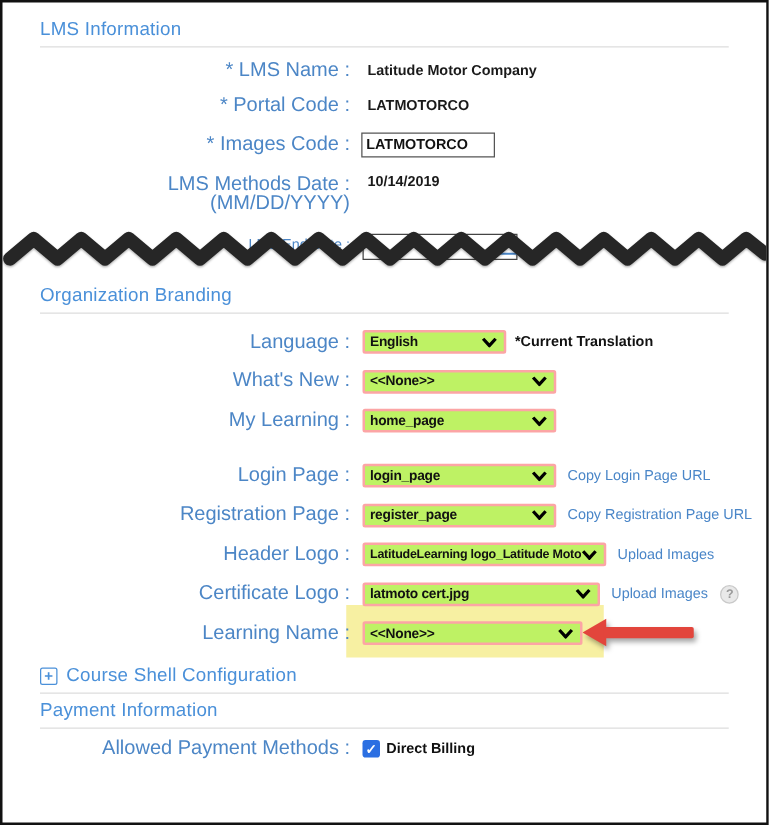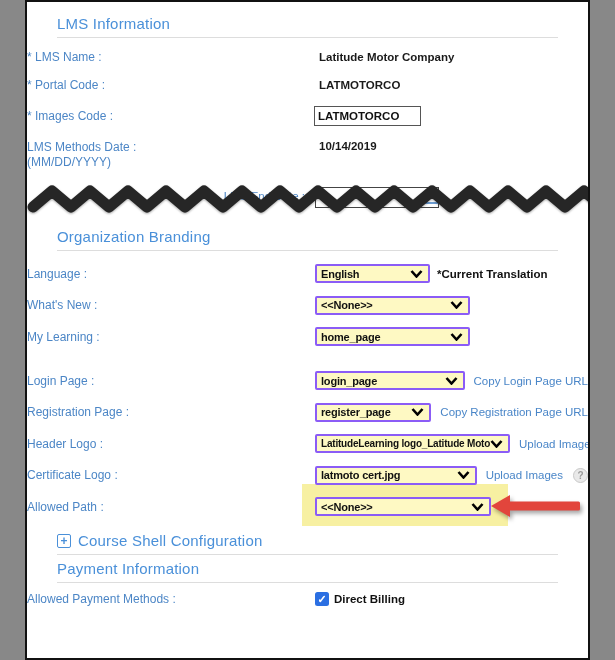--- a/index.html
+++ b/index.html
@@ -1,43 +1,43 @@
 <!DOCTYPE html>
 <html><head>
 <meta charset="utf-8">
 <style>
   * { box-sizing: border-box; margin: 0; padding: 0; }
   html,body { background:#888; }
   body { font-family: "Liberation Sans", sans-serif; }
   .page {
-    position: relative; width: 565px; height: 660px; margin: 0 auto;
+    position: relative; width: 615px; height: 660px; margin: 0 auto;
     background: #fff; border: 2px solid #111; overflow: hidden;
     padding-top: 13px;
   }
   .section-head {
     margin: 0 30px; padding-bottom: 5px; border-bottom: 1px solid #ddd;
     font-size: 15px; font-weight: 400; color: #4a90d9; letter-spacing: .2px;
     display: flex; align-items: center;
   }
   .rows { margin-top: 12px; }
   .row { display: flex; align-items: center; margin-bottom: 14px; position: relative; }
   .ob-row { margin-bottom: 12.5px; }
   .lbl {
-    width: 278px; color: #4c86c6; font-size: 12px;
+    width: 278px; text-align: right; color: #4c86c6; font-size: 16px;
     flex: 0 0 278px; line-height: 14px;
   }
   .val { margin-left: 14px; font-size: 11.5px; font-weight: 700; color: #1a1a1a; text-align: center; }
   .inp {
     margin-left: 9px; width: 107px; height: 20px; border: 1px solid #555;
     font-family: "Liberation Sans", sans-serif; font-size: 11.5px; font-weight: 700;
     padding: 0 3px; color: #111; background: #fff;
   }
   .sel {
-    margin-left: 10px; height: 19px; border: 2px solid #8b5cf6; border-radius: 2px;
-    background: #fef9c3; display: inline-flex; align-items: center;
+    margin-left: 10px; height: 19px; border: 2px solid #fca5a5; border-radius: 2px;
+    background: #bef264; display: inline-flex; align-items: center;
     justify-content: space-between; padding: 0 5px 0 4px; cursor: default;
     position: relative; z-index: 1;
   }
   .sel .sel-text {
     font-size: 11px; font-weight: 700; color: #111; white-space: nowrap;
     overflow: hidden; letter-spacing: -0.2px; padding-right: 4px;
   }
   .chev { flex: 0 0 auto; }
   .note { margin-left: 7px; font-size: 11.5px; font-weight: 700; color: #111; }
   .lnk { margin-left: 9px; font-size: 11.5px; color: #4a86c8; text-decoration: none; cursor: pointer; white-space: nowrap; }
@@ -210,21 +210,21 @@
         <svg class="chev" width="13" height="8" viewBox="0 0 13 8">
             <path d="M1.5 1 L6.5 6.5 L11.5 1" fill="none" stroke="#000" stroke-width="2.6"></path>
           </svg>
       </div>
       <a class="lnk">Upload Images</a>
       <span class="help">?</span>
     </div>
 
     <div class="row ob-row" style="margin-bottom:16px">
       <div class="hl"></div>
-      <div class="lbl" style="position:relative;z-index:1">Allowed Path :</div>
+      <div class="lbl" style="position:relative;z-index:1">Learning Name :</div>
       <div class="sel" style="width:176px">
         <span class="sel-text">&lt;&lt;None&gt;&gt;</span>
         <svg class="chev" width="13" height="8" viewBox="0 0 13 8">
             <path d="M1.5 1 L6.5 6.5 L11.5 1" fill="none" stroke="#000" stroke-width="2.6"></path>
           </svg>
       </div>
       <svg class="arrow" width="90" height="24" viewBox="0 0 90 24">
         <polygon points="0,12 19,1 19,23" fill="#e2453c"></polygon>
         <rect x="17" y="7.5" width="72" height="9" rx="1.5" fill="#e2453c"></rect>
       </svg>

